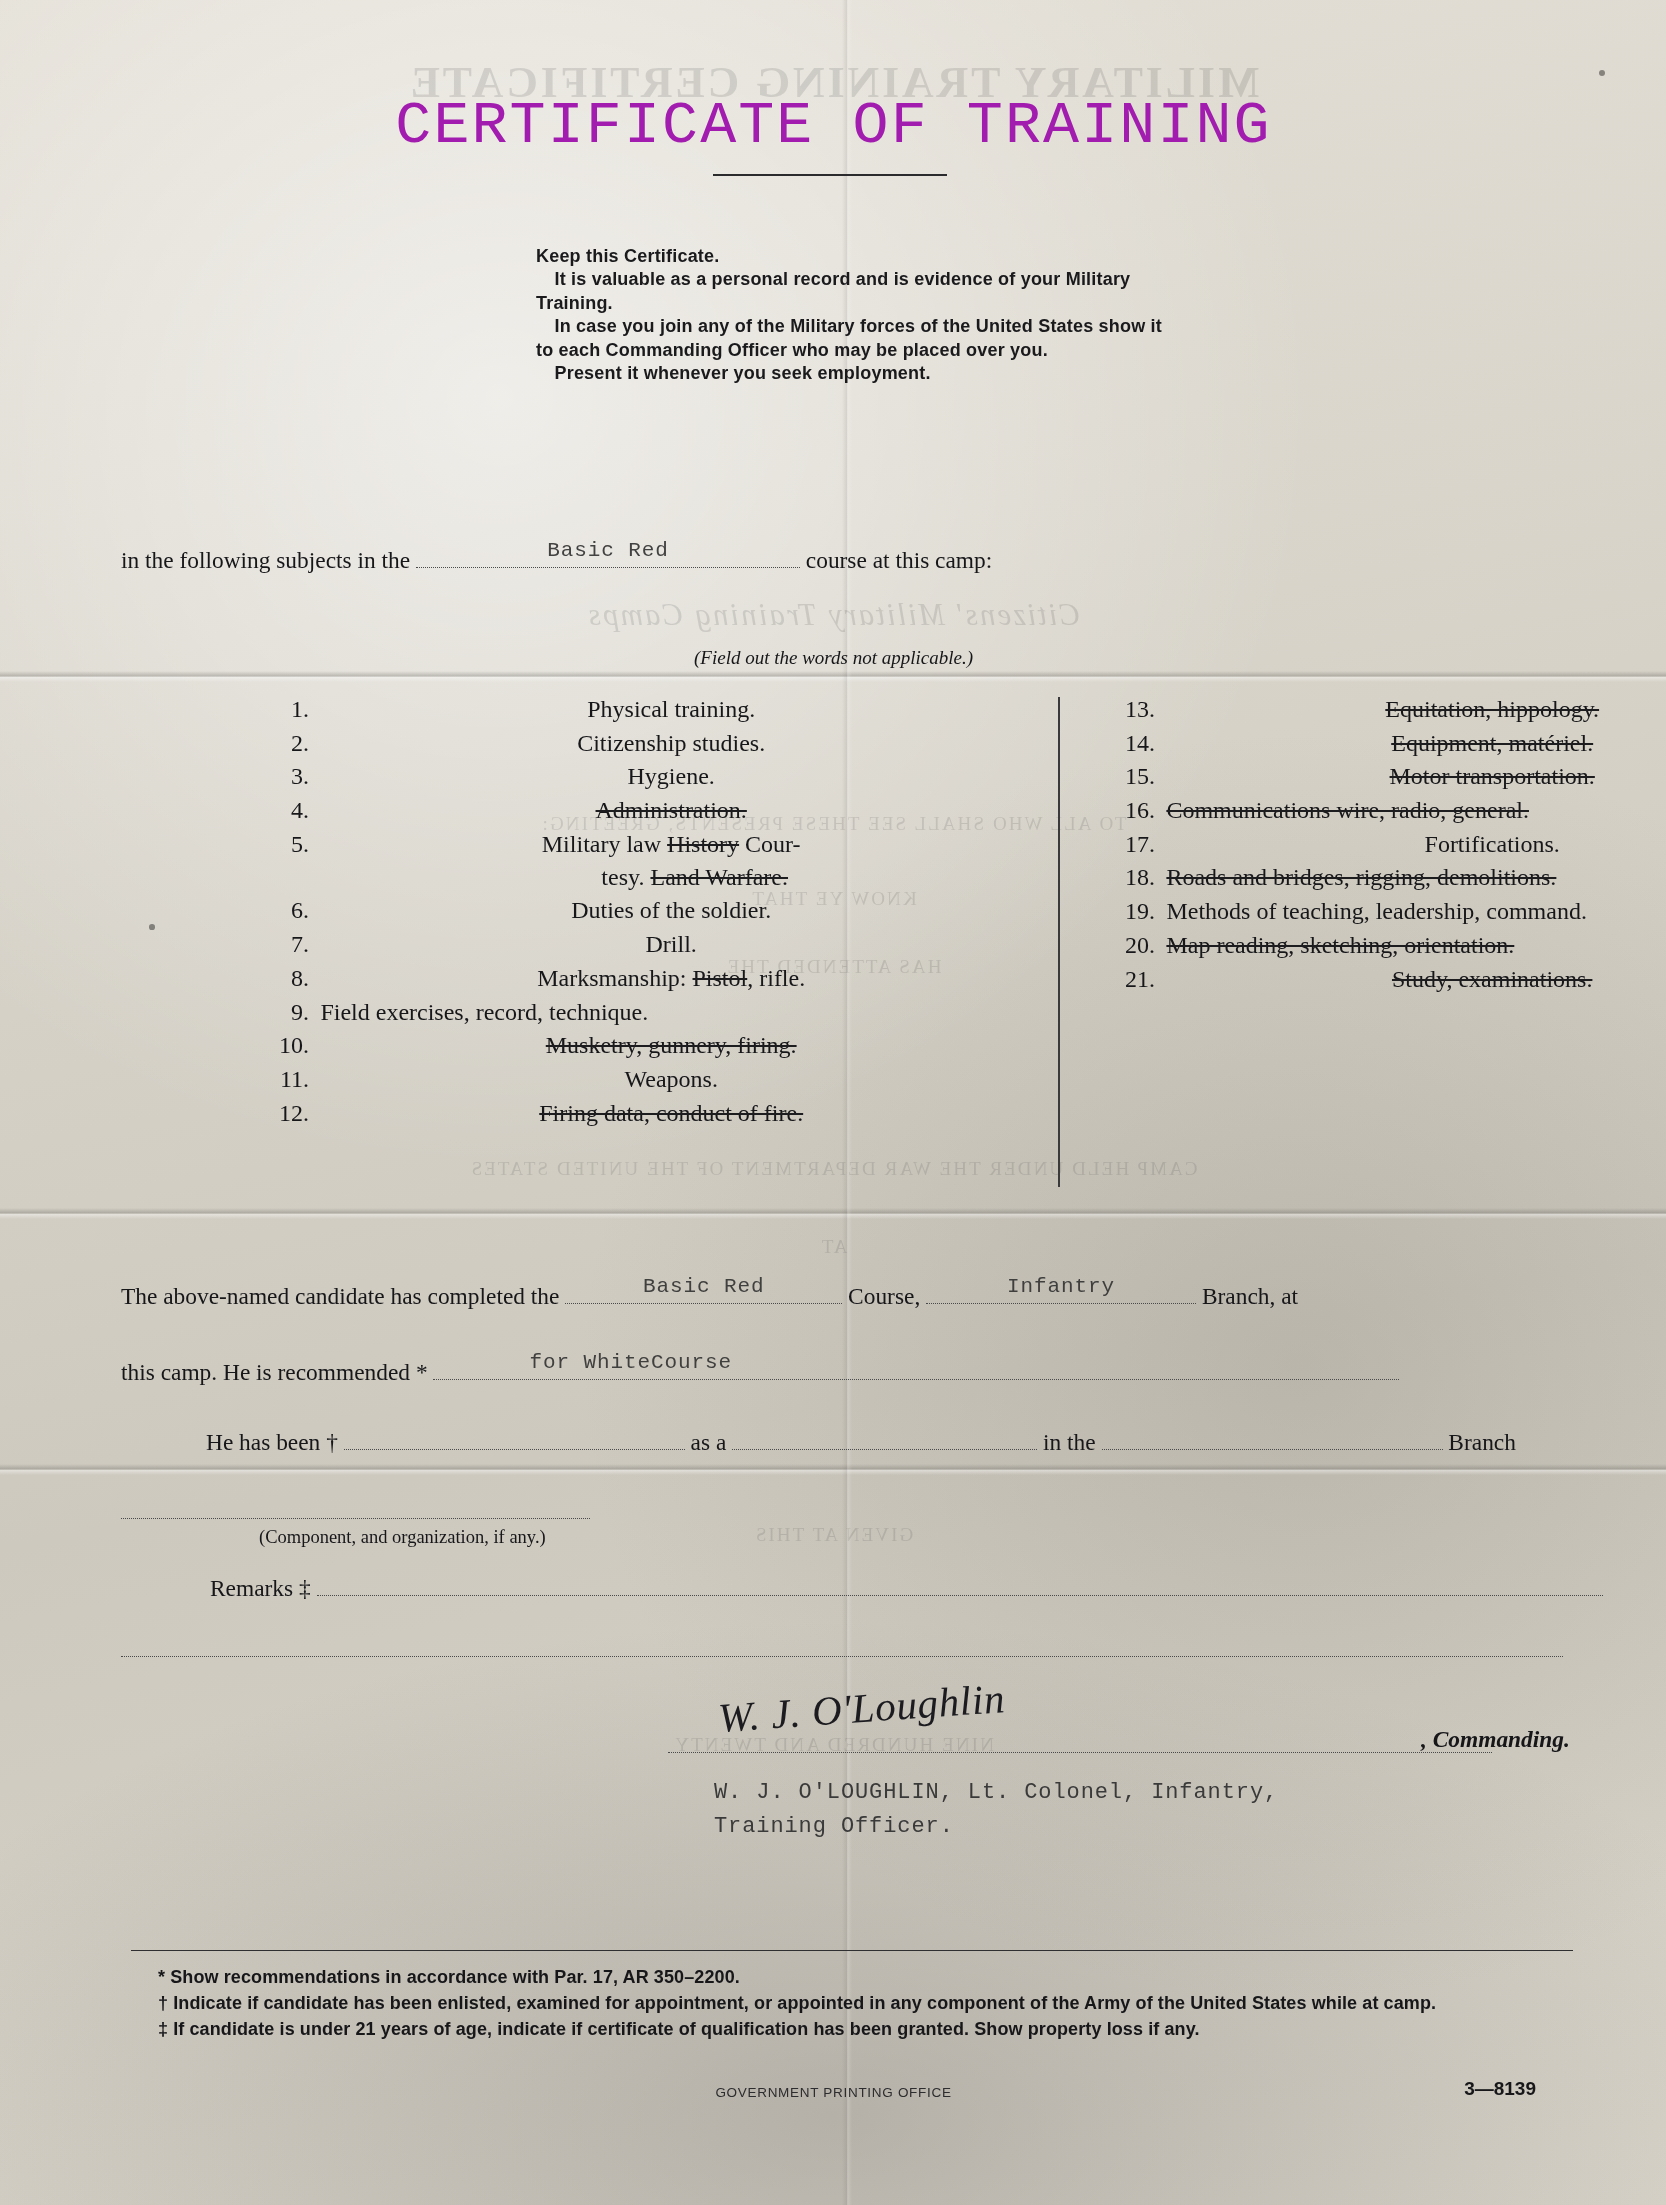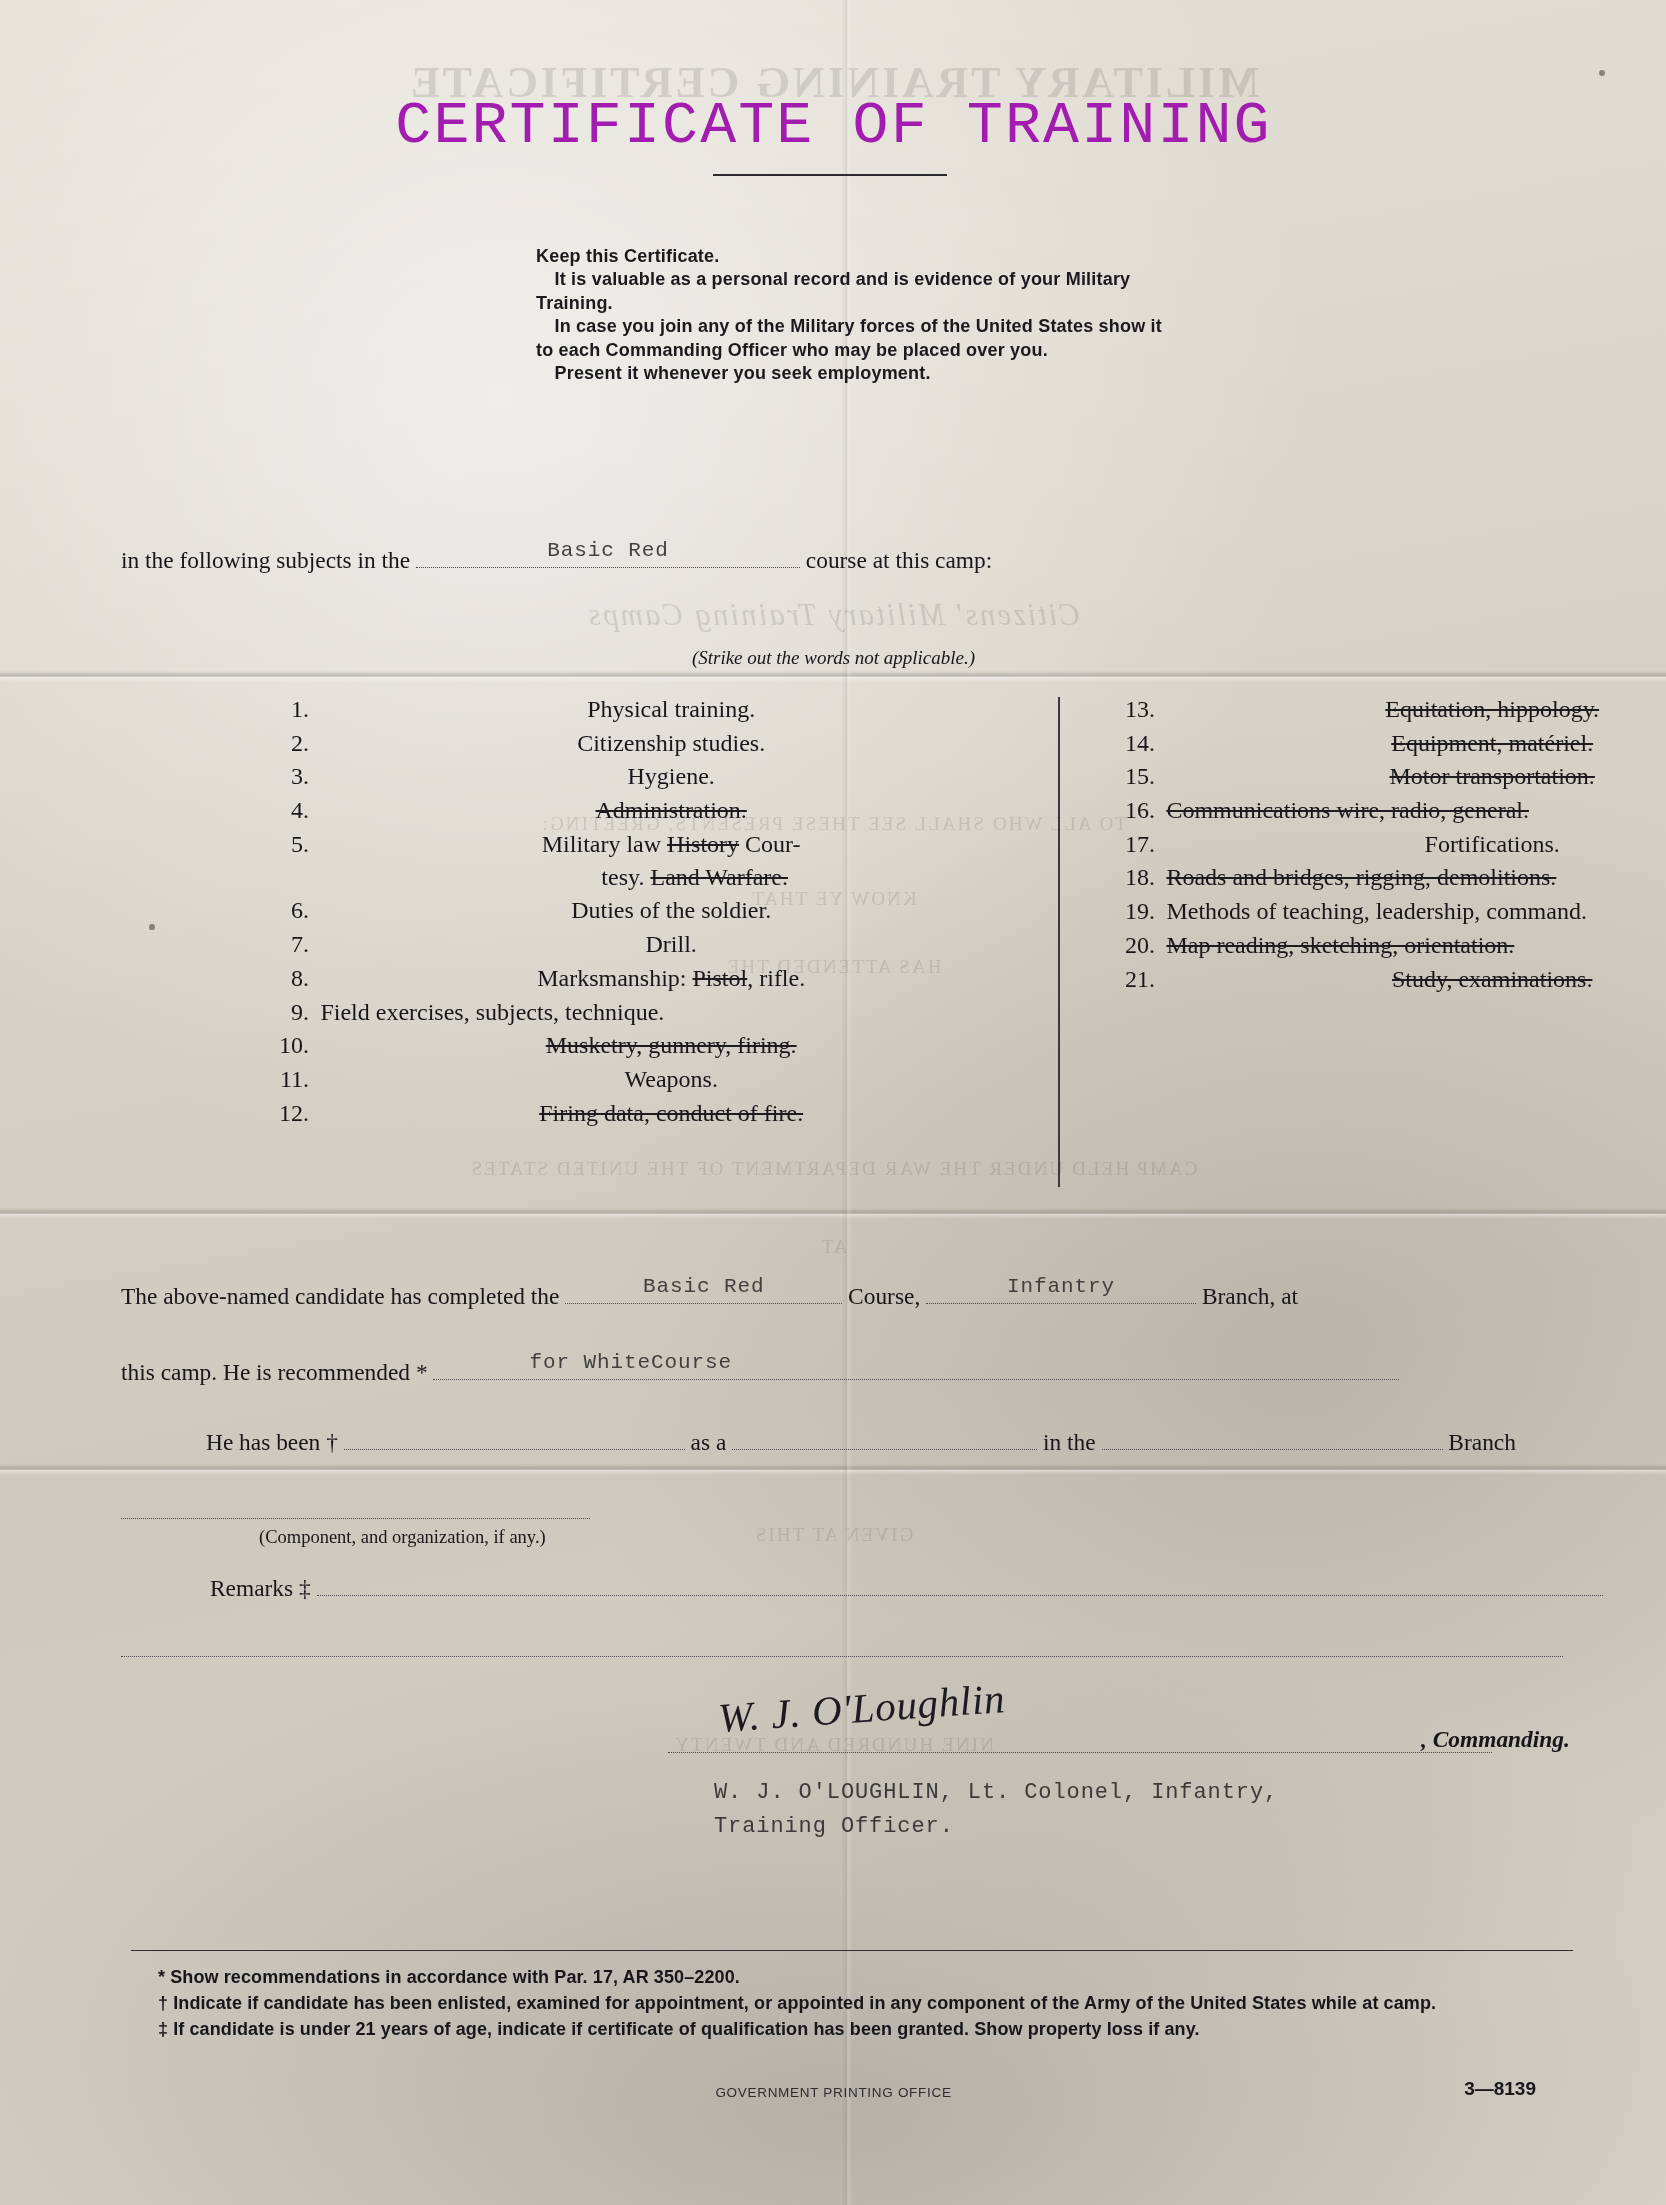--- a/index.html
+++ b/index.html
@@ -340,21 +340,21 @@
 
 
     <div class="line2">
       <span>in the following subjects in the</span>
       <span class="dotline" style="width:384px;">
         <span class="typed typed-in-line">Basic Red</span>
       </span>
       <span>course at this camp:</span>
     </div>
 
-    <div class="strikenote">(Strike out the words not applicable.)</div>
+    <div class="strikenote">(Field out the words not applicable.)</div>
 
     <div class="cols">
       <div class="col-div"></div>
 
       <div class="col left">
         <div class="item">
           <span class="num">1.</span>
           <span class="txt">Physical training.</span>
         </div>
         <div class="item">
@@ -385,21 +385,21 @@
           <span class="txt">Drill.</span>
         </div>
         <div class="item">
           <span class="num">8.</span>
           <span class="txt">
             <span>Marksmanship: </span><span class="strike">Pistol</span><span>, rifle.</span>
           </span>
         </div>
         <div class="item">
           <span class="num">9.</span>
-          <span class="txt jt" style="max-width:455px;">Field exercises, subjects, technique.</span>
+          <span class="txt jt" style="max-width:455px;">Field exercises, record, technique.</span>
         </div>
         <div class="item">
           <span class="num">10.</span>
           <span class="txt strike">Musketry, gunnery, firing.</span>
         </div>
         <div class="item">
           <span class="num">11.</span>
           <span class="txt">Weapons.</span>
         </div>
         <div class="item">

